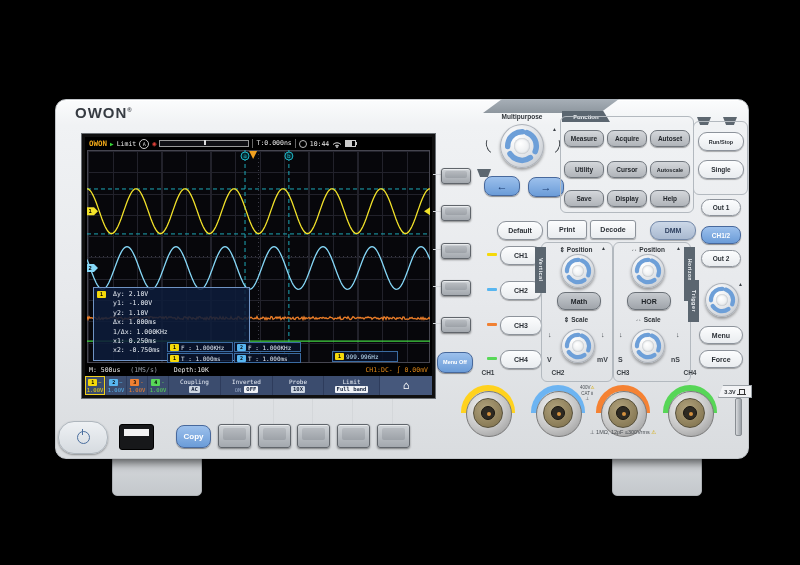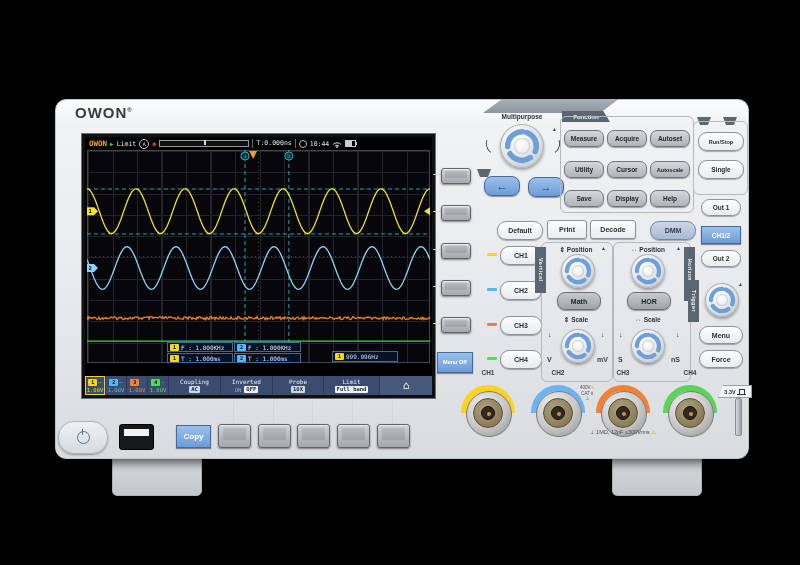--- a/index.html
+++ b/index.html
@@ -60,21 +60,21 @@
   
   .key{position:absolute;background:linear-gradient(180deg,#cfd3d7,#a3a8ae);border:1px solid #60656b;border-radius:3px;
        box-shadow:inset 0 1px 0 #e9ebed,0 1px 2px rgba(0,0,0,.45);}
   .key .face{position:absolute;left:12%;top:12%;width:76%;height:55%;background:linear-gradient(180deg,#b7bbc0,#9da2a8);border-radius:2px;}
   .bw{position:absolute;background:linear-gradient(180deg,#fcfdfe,#e9ecef);border:1px solid #8d939b;border-radius:9px;
       color:#2b3036;font-weight:bold;font-size:7px;display:flex;align-items:center;justify-content:center;box-shadow:0 1px 1px rgba(0,0,0,.3);}
   .bfn{position:absolute;background:linear-gradient(180deg,#d4d7db,#b0b4b9);border:1px solid #70767d;border-radius:7px;
       color:#22262b;font-weight:bold;font-size:6.5px;display:flex;align-items:center;justify-content:center;box-shadow:0 1px 1px rgba(0,0,0,.35);}
   .bdark{position:absolute;background:linear-gradient(180deg,#c6cacf,#9fa4aa);border:1px solid #6b7178;border-radius:8px;
       color:#1d2126;font-weight:bold;font-size:7px;display:flex;align-items:center;justify-content:center;box-shadow:0 1px 1px rgba(0,0,0,.35);}
-  .bblue{position:absolute;background:linear-gradient(180deg,#9cc0ec,#6b9cd8);border:1px solid #47689c;border-radius:0;
+  .bblue{position:absolute;background:linear-gradient(180deg,#9cc0ec,#6b9cd8);border:1px solid #47689c;border-radius:8px;
       color:#fff;font-weight:bold;display:flex;align-items:center;justify-content:center;box-shadow:0 1px 1px rgba(0,0,0,.4);}
   .pillblue{border-radius:8px;}
   .tab{position:absolute;background:#5b6670;color:#eef1f4;font-weight:bold;font-size:6px;display:flex;align-items:center;justify-content:center;}
   .vtab{writing-mode:vertical-rl;font-size:5.5px;letter-spacing:.5px;padding:2px 0;}
   .gbox{position:absolute;border:1px solid #b3b9bf;border-radius:6px;}
   .plabel{position:absolute;font-weight:bold;font-size:6.5px;color:#2e3338;text-align:center;}
   .tiny{position:absolute;font-size:5px;color:#3a3f45;}
   
   .knob{position:absolute;border-radius:50%;background:radial-gradient(circle at 35% 30%,#ffffff,#dfe2e6 55%,#b5bac1);
         box-shadow:0 2px 3px rgba(0,0,0,.35),inset 0 0 0 1px #aeb3ba;}
@@ -151,20 +151,30 @@
         <polygon points="0,114.00200000000001 7,114.00200000000001 11,118.00200000000001 7,122.00200000000001 0,122.00200000000001" fill="#86d8f8"></polygon>
         <text x="1.5" y="120.20200000000001" font-size="5.5" font-weight="bold" fill="#000" font-family="DejaVu Sans Mono,monospace">2</text>
         <polygon points="343,57.13100000000001 337,61.13100000000001 343,65.131" fill="#f2e22a"></polygon>
         <circle cx="158.025" cy="6" r="4" fill="#07252a" stroke="#1fb9c9" stroke-width="1"></circle>
         <text x="156.225" y="8.2" font-size="6" fill="#1fb9c9" font-family="DejaVu Sans Mono,monospace">a</text>
         <circle cx="201.88" cy="6" r="4" fill="#07252a" stroke="#1fb9c9" stroke-width="1"></circle>
         <text x="200.07999999999998" y="8.2" font-size="6" fill="#1fb9c9" font-family="DejaVu Sans Mono,monospace">b</text>
         <polygon points="162.11,1 170.11,1 166.11,9" fill="#f0a020"></polygon>
       </svg>
 
+    <div id="cursor-panel">
+      <span class="badge b-y">1</span>
+      <div>Δy: 2.10V</div>
+      <div>y1: -1.00V</div>
+      <div>y2: 1.10V</div>
+      <div>Δx: 1.000ms</div>
+      <div>1/Δx: 1.000KHz</div>
+      <div>x1: 0.250ms</div>
+      <div>x2: -0.750ms</div>
+    </div>
 
     <div class="meas-box" style="left:82px;top:205px;width:66px;">
       <span class="badge b-y">1</span>
       <span>F : 1.000KHz</span>
     </div>
     <div class="meas-box" style="left:149px;top:205px;width:67px;">
       <span class="badge b-b">2</span>
       <span>F : 1.000KHz</span>
     </div>
     <div class="meas-box" style="left:82px;top:216px;width:66px;">
@@ -173,20 +183,26 @@
     </div>
     <div class="meas-box" style="left:149px;top:216px;width:67px;">
       <span class="badge b-b">2</span>
       <span>T : 1.000ms</span>
     </div>
     <div class="meas-box" id="counter-box" style="left:247px;top:214px;width:66px;height:11px;">
       <span class="badge b-y">1</span>
       <span>999.996Hz</span>
     </div>
 
+    <div id="statusbar">
+      <span style="margin-left:4px;">M: 500us</span>
+      <span class="dim" style="margin-left:10px;">(1MS/s)</span>
+      <span style="margin-left:16px;">Depth:10K</span>
+      <span class="trig-info">CH1:DC- ∫ 0.00mV</span>
+    </div>
 
     <div id="menubar">
       <div class="mb-cell ch-cell sel">
         <span class="r1">
             <span class="badge b-y">1</span>
             <span class="c1">~</span>
           </span>
         <span class="c1">1.00V</span>
       </div>
       <div class="mb-cell ch-cell">

